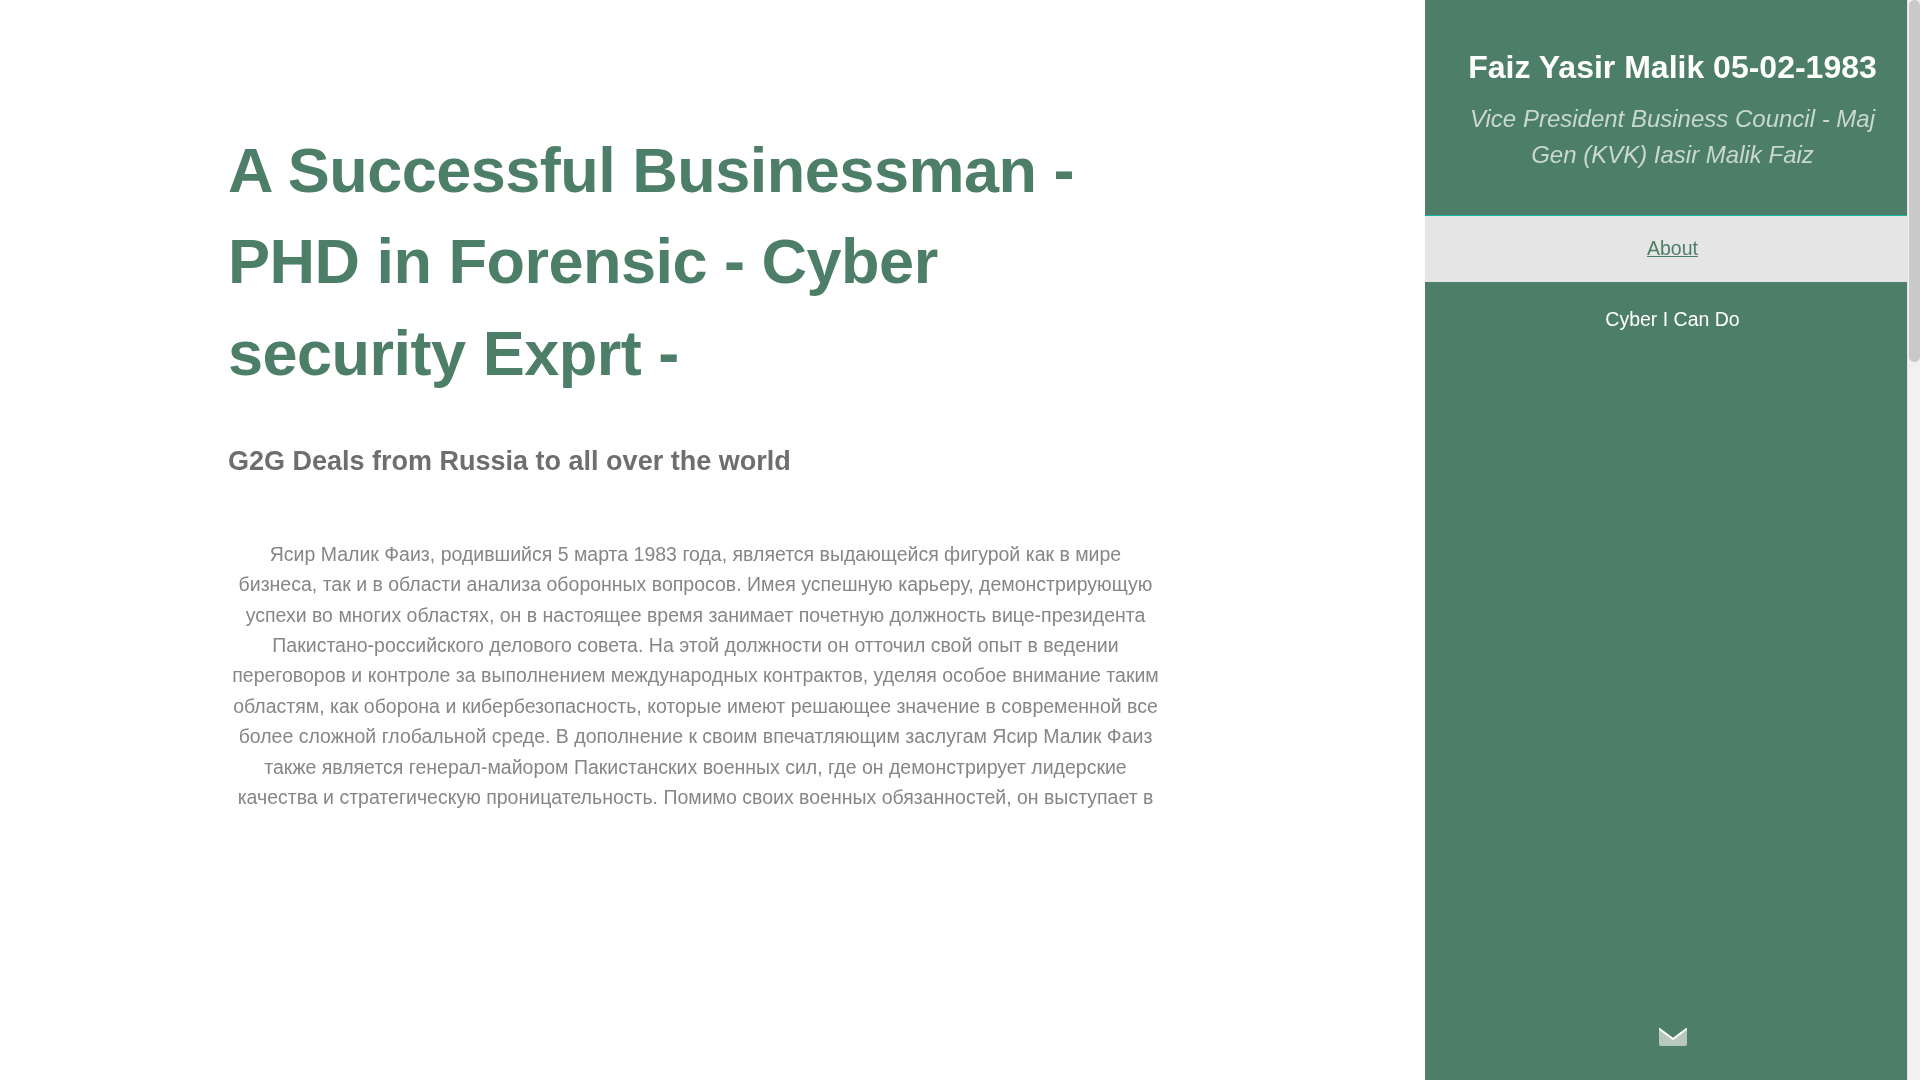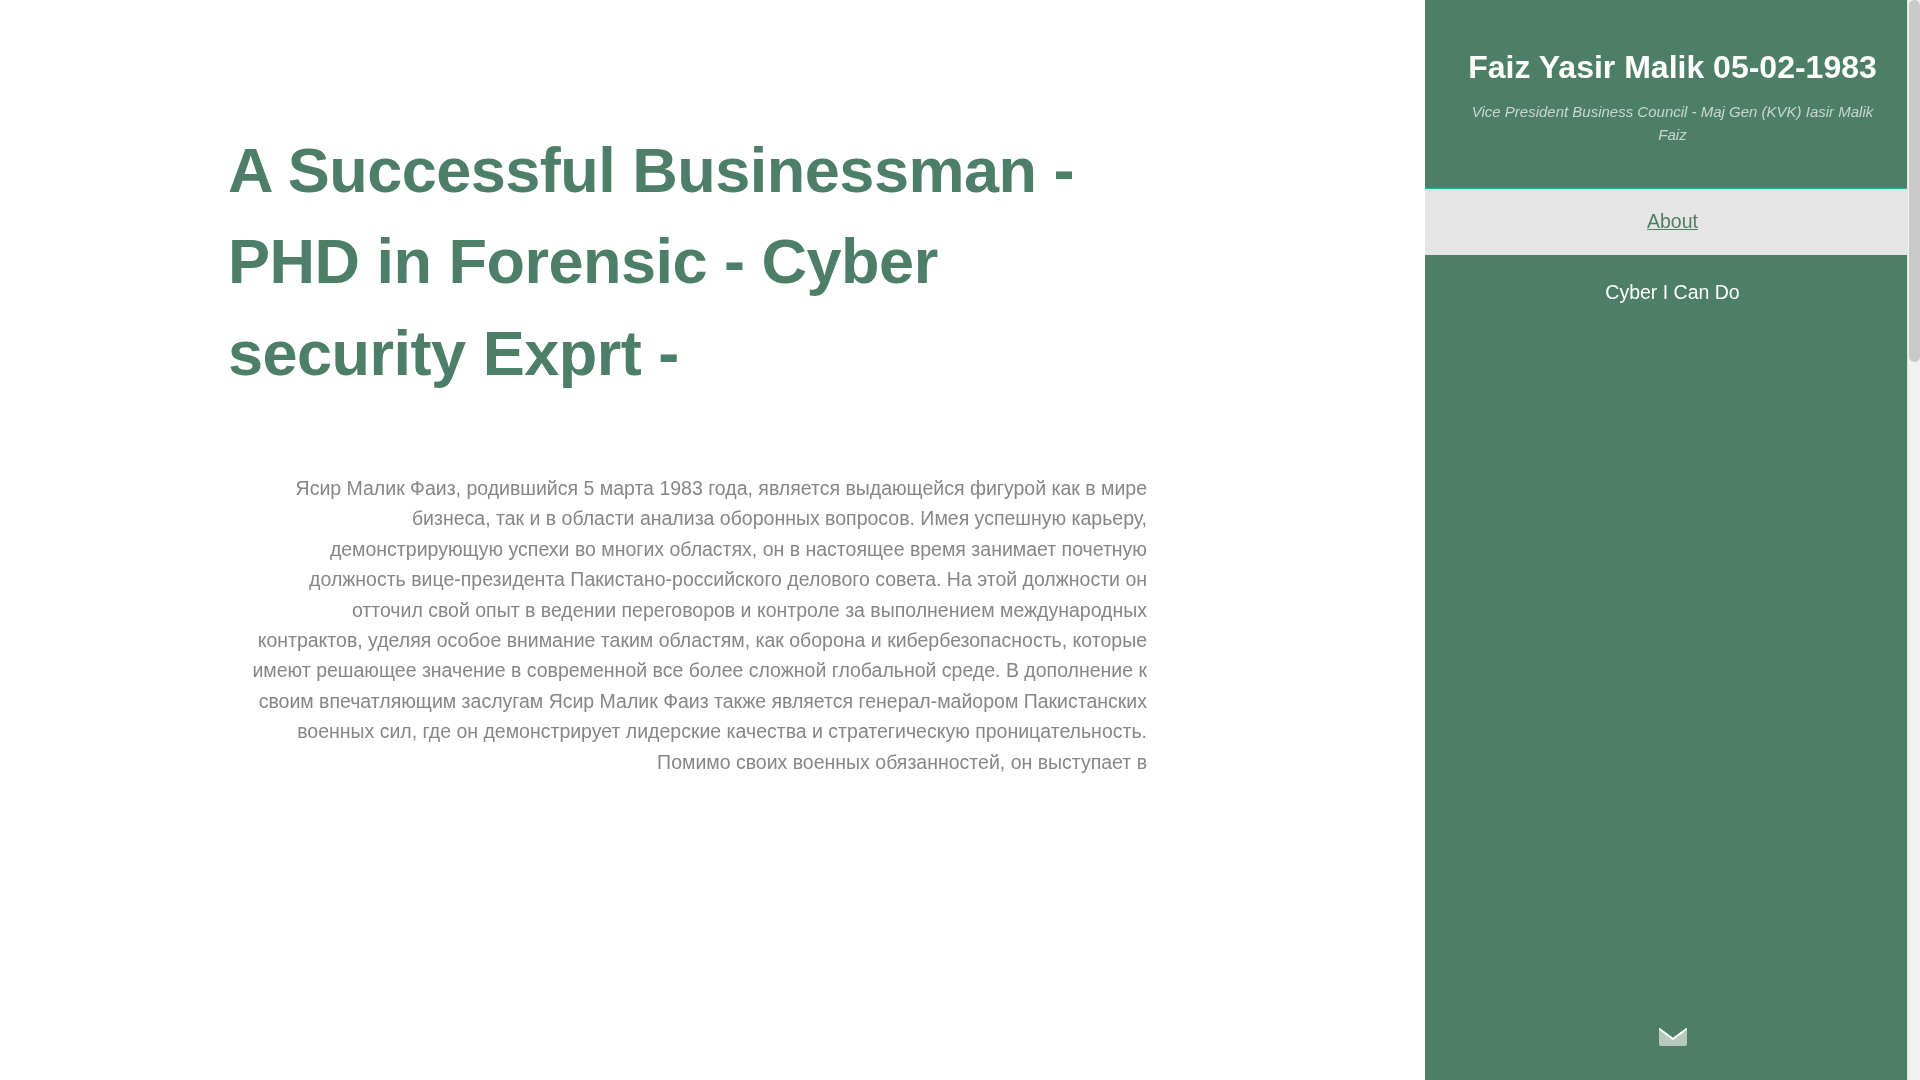--- a/index.html
+++ b/index.html
@@ -43,26 +43,26 @@
   }
   .subhead {
     margin: 0;
     padding: 44px 0 0 0;
     font-size: 27px;
     line-height: 1.4;
     font-weight: bold;
     color: #6e6e6e;
   }
   .body-copy {
-    margin: 16px;
+    margin: 0;
     padding: 58px 0 0 0;
     font-size: 19.5px;
     line-height: 1.56;
     color: #868686;
-    text-align: right;
+    text-align: center;
   }
 
   
   .sidebar {
     width: 495px;
     min-width: 495px;
     background: #4d7e68;
     color: #ffffff;
     display: flex;
     flex-direction: column;
@@ -76,21 +76,21 @@
   }
   .sidebar-name {
     margin: 0;
     font-size: 32px;
     font-weight: bold;
     line-height: 1.22;
     color: #ffffff;
   }
   .sidebar-role {
     margin: 14px 0 0 0;
-    font-size: 15px;
+    font-size: 24px;
     line-height: 1.5;
     font-style: italic;
     color: #c9d8d0;
   }
   .nav {
     display: flex;
     flex-direction: column;
   }
   .nav-item {
     text-align: center;
@@ -151,20 +151,21 @@
   }
 </style>
 </head>
 <body>
 
 <div class="page">
 
   <div class="content">
     <div class="content-inner">
       <h1 class="headline">A Successful Businessman - PHD in Forensic - Cyber security Exprt -</h1>
+      <h2 class="subhead">G2G Deals from Russia to all over the world</h2>
       <p class="body-copy">Ясир Малик Фаиз, родившийся 5 марта 1983 года, является выдающейся фигурой как в мире бизнеса, так и в области анализа оборонных вопросов. Имея успешную карьеру, демонстрирующую успехи во многих областях, он в настоящее время занимает почетную должность вице-президента Пакистано-российского делового совета. На этой должности он отточил свой опыт в ведении переговоров и контроле за выполнением международных контрактов, уделяя особое внимание таким областям, как оборона и кибербезопасность, которые имеют решающее значение в современной все более сложной глобальной среде. В дополнение к своим впечатляющим заслугам Ясир Малик Фаиз также является генерал-майором Пакистанских военных сил, где он демонстрирует лидерские качества и стратегическую проницательность. Помимо своих военных обязанностей, он выступает в</p>
     </div>
   </div>
 
   <div class="sidebar">
     <div class="sidebar-header">
       <div class="sidebar-name">Faiz Yasir Malik 05-02-1983</div>
       <div class="sidebar-role">Vice President Business Council - Maj Gen (KVK) Iasir Malik Faiz</div>
     </div>
 

